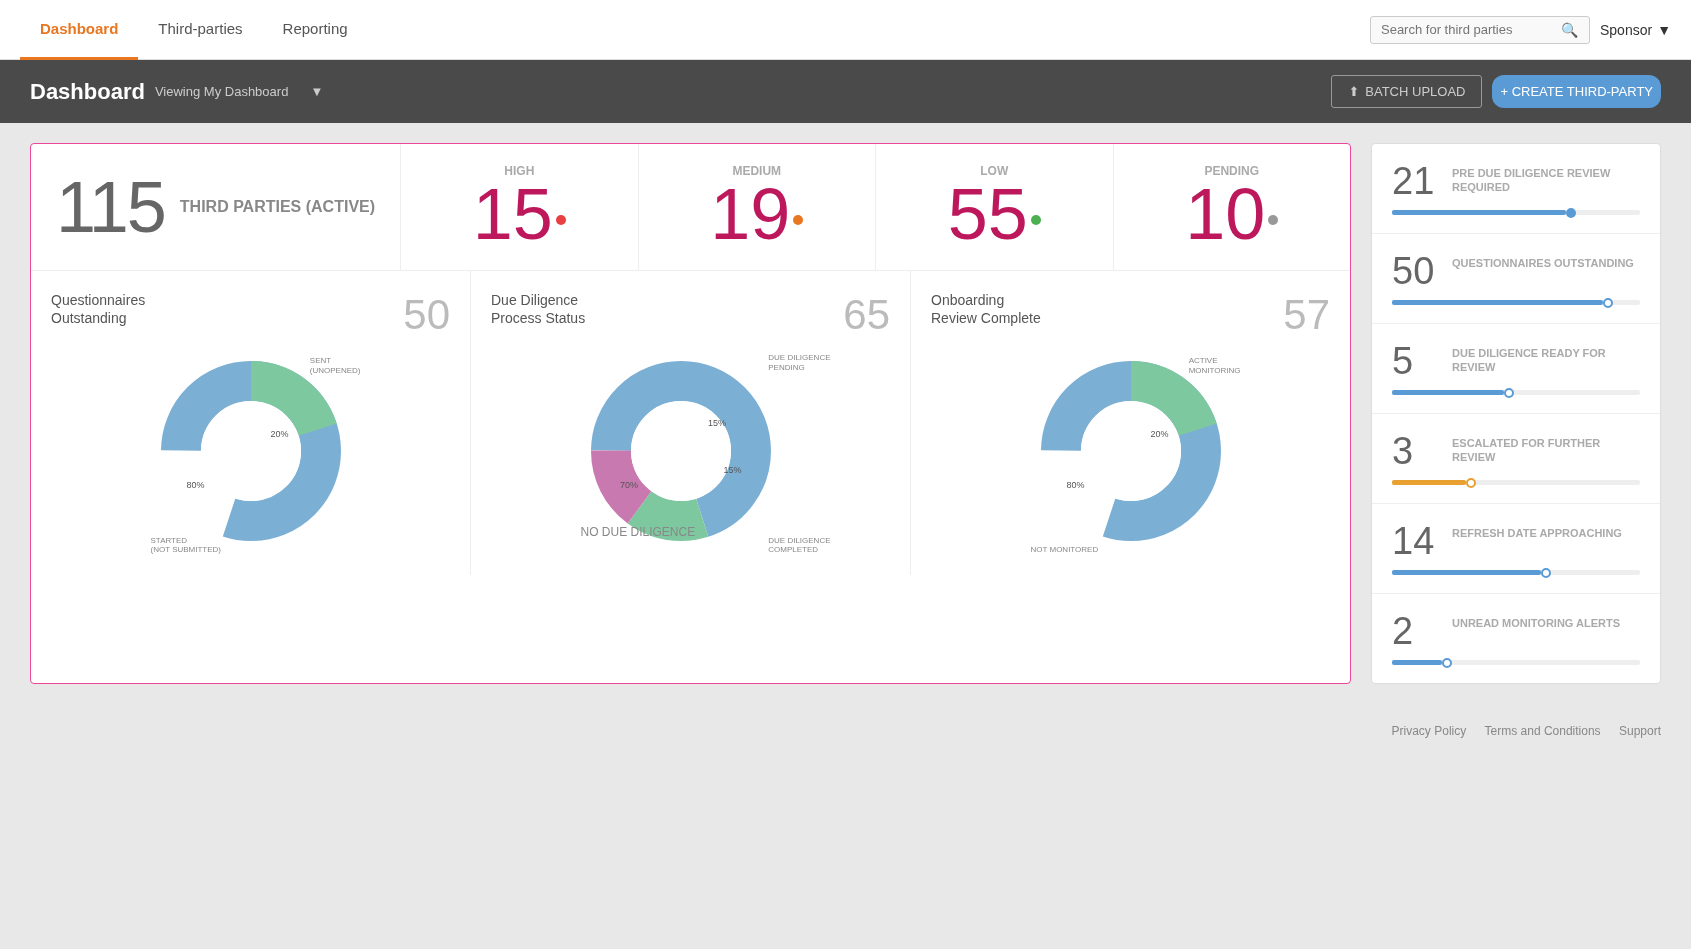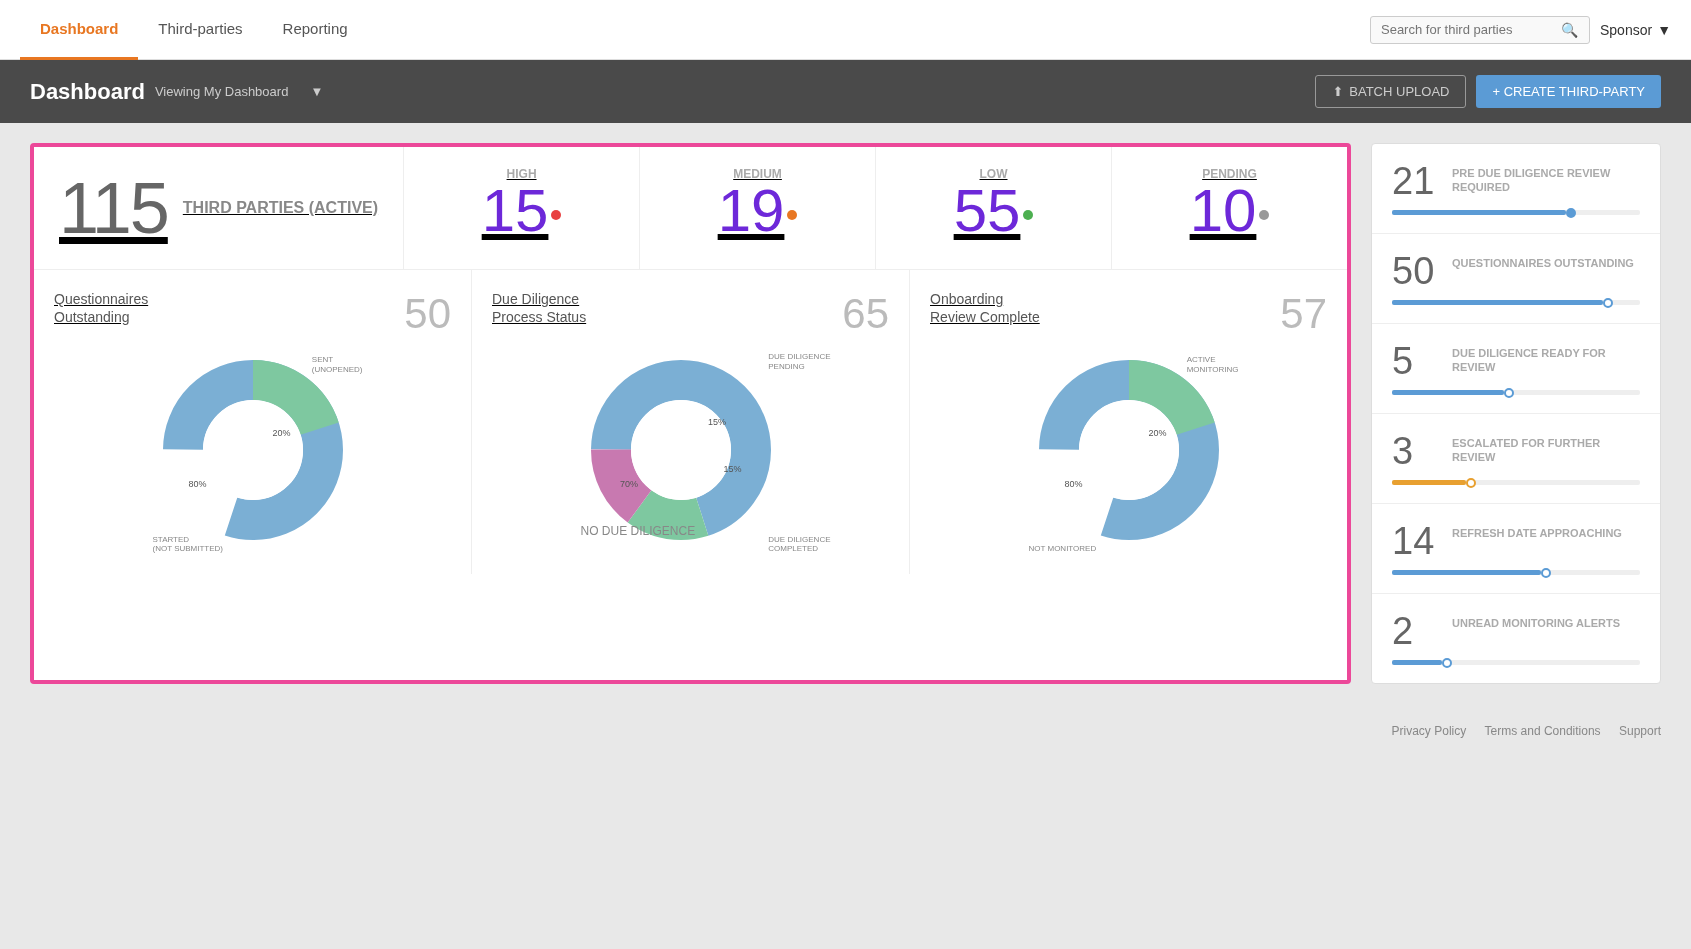--- a/index.html
+++ b/index.html
@@ -66,40 +66,39 @@
       color: #ccc; font-size: 13px; cursor: pointer;
     }
     .sub-header-right { display: flex; gap: 10px; }
     .btn-outline {
       border: 1px solid #999; background: transparent; color: #ccc;
       padding: 8px 16px; font-size: 13px; cursor: pointer; border-radius: 3px;
       display: flex; align-items: center; gap: 6px;
     }
     .btn-primary {
       border: none; background: #5b9bd5; color: #fff;
-      padding: 8px 16px; font-size: 13px; cursor: pointer; border-radius: 3px;
+      padding: 8px 8px; font-size: 13px; cursor: pointer; border-radius: 12px;
       display: flex; align-items: center; gap: 6px;
     }
 
     
     .main-content {
       padding: 20px 30px;
       display: flex;
       gap: 20px;
     }
 
     
     .dashboard-card {
       background: #fff;
-      border: 4px solid #ec4899;
+      border: 1px solid #ec4899;
       border-radius: 4px;
       flex: 1;
       padding: 0;
       overflow: hidden;
-      text-decoration: underline;
     }
 
     
     .stats-row {
       display: flex;
       border-bottom: 1px solid #eee;
     }
     .stat-main {
       padding: 20px 25px;
       display: flex; align-items: center; gap: 15px;
@@ -110,21 +109,21 @@
     .stat-main-label { font-size: 16px; color: #888; font-weight: bold; line-height: 1.3; text-transform: uppercase; }
     .stat-items { display: flex; flex: 1; }
     .stat-item {
       flex: 1;
       padding: 20px 15px;
       border-right: 1px solid #eee;
       text-align: center;
     }
     .stat-item:last-child { border-right: none; }
     .stat-item-label { font-size: 12px; color: #aaa; text-transform: uppercase; font-weight: bold; }
-    .stat-item-number { font-size: 60px; color: #6d28d9; font-weight: 300; line-height: 1; }
+    .stat-item-number { font-size: 72px; color: #be185d; font-weight: 300; line-height: 1; }
     .stat-indicator { display: inline-block; width: 10px; height: 10px; border-radius: 50%; margin-left: 3px; vertical-align: middle; }
 
     
     .charts-row {
       display: flex;
     }
     .chart-panel {
       flex: 1;
       padding: 20px;
       border-right: 1px solid #eee;

